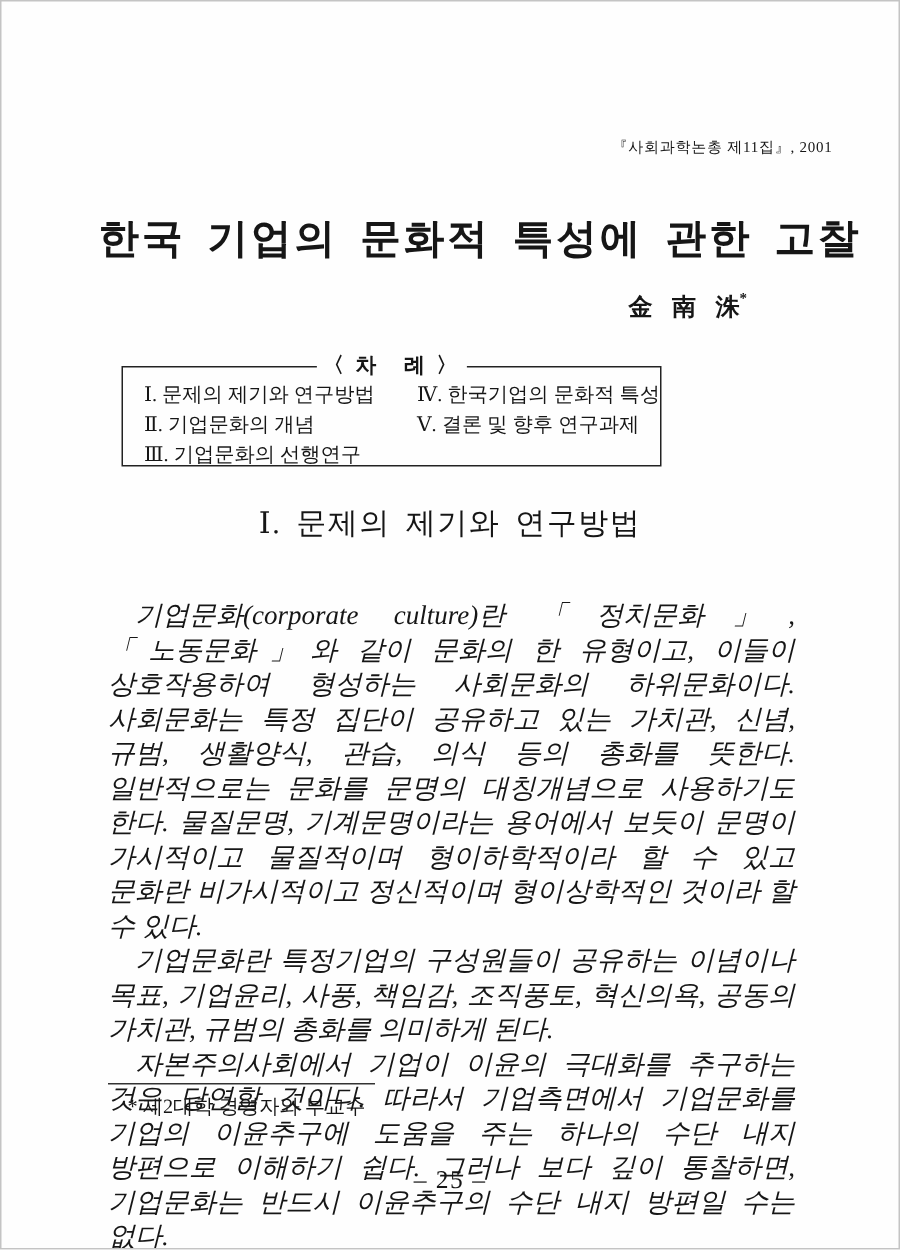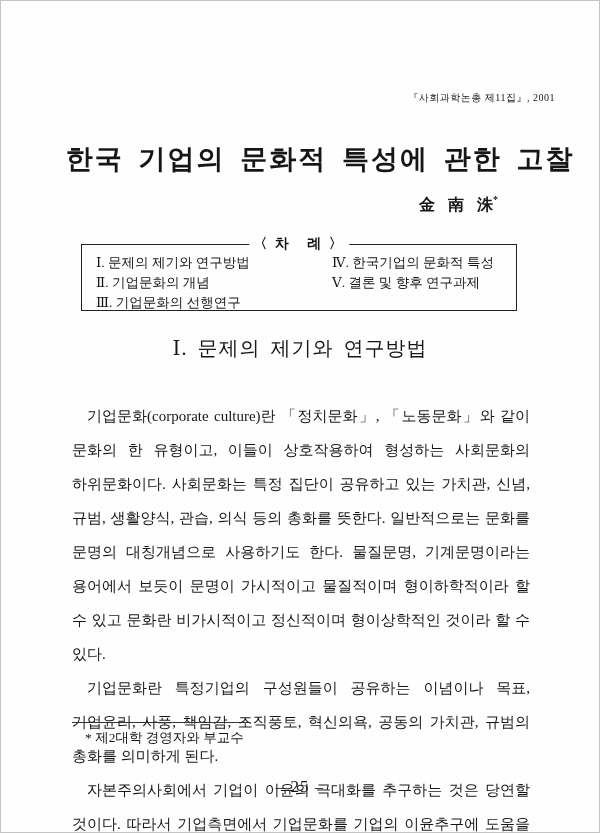--- a/index.html
+++ b/index.html
@@ -52,21 +52,21 @@
   }
   .author sup {
     font-size: 10px;
     vertical-align: top;
     line-height: 1;
   }
   .toc-box {
     position: absolute;
     left: 80px;
     top: 243px;
-    width: 436px;
+    width: 360px;
     height: 67px;
     border: 1px solid #222;
     box-sizing: border-box;
   }
   .toc-legend {
     position: absolute;
     top: -10px;
     left: 50%;
     transform: translateX(-50%);
     background: #fefefe;
@@ -99,26 +99,27 @@
     white-space: pre;
   }
   .body-text {
     position: absolute;
     left: 71px;
     top: 398px;
     width: 458px;
   }
   .body-text p {
     margin: 0;
-    font-size: 15px;
-    line-height: 34px;
+    font-size: 18px;
+    line-height: 23px;
     text-align: justify;
     text-indent: 1em;
     word-break: keep-all;
     overflow-wrap: break-word;
+    font-style: italic;
   }
   .footnote-rule {
     position: absolute;
     left: 71px;
     top: 721px;
     width: 178px;
     border-top: 1.5px solid #333;
   }
   .footnote-text {
     position: absolute;

